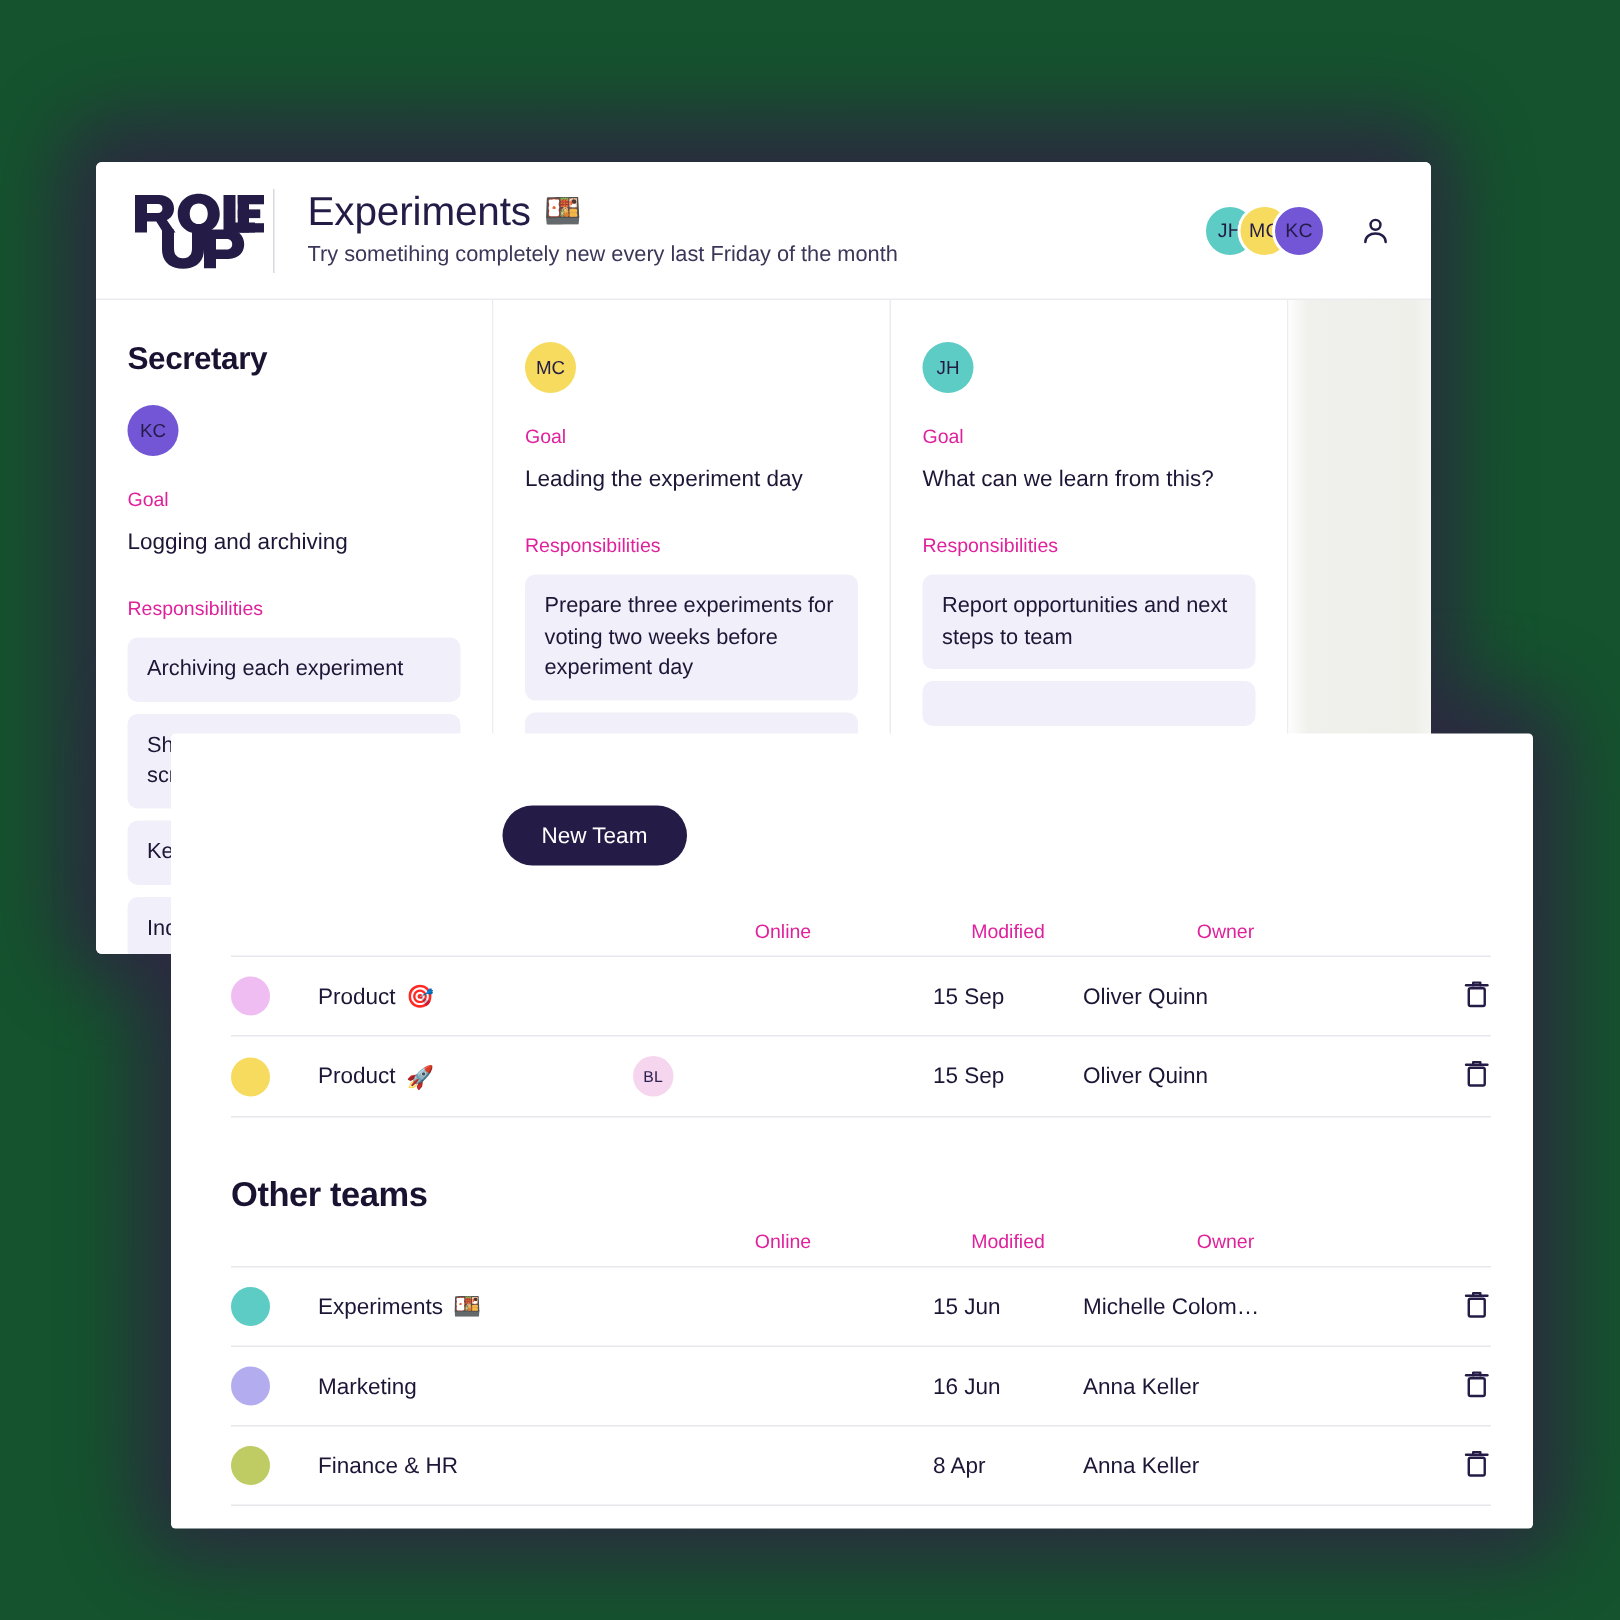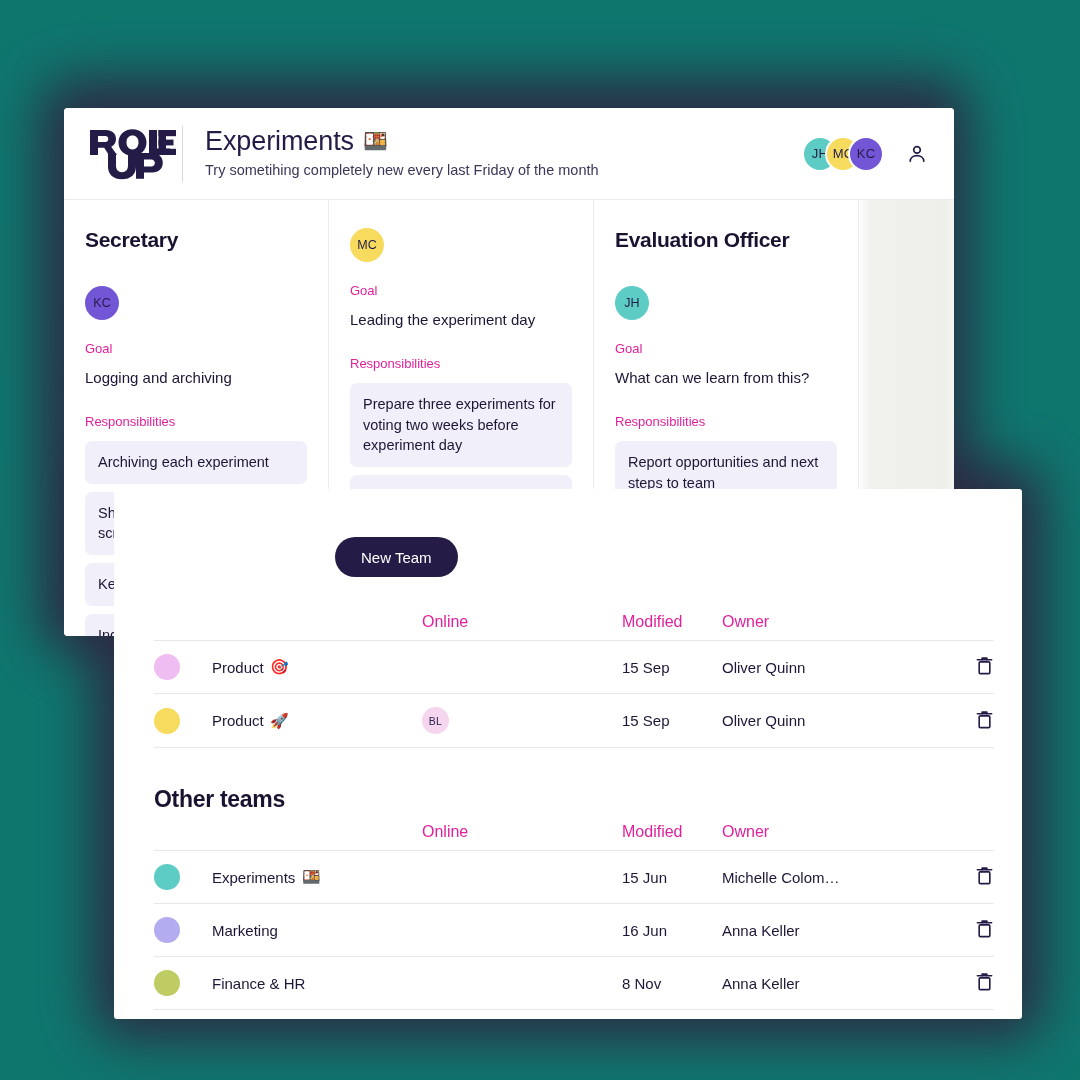--- a/index.html
+++ b/index.html
@@ -2,21 +2,21 @@
 <html><head>
 <meta charset="utf-8">
 <style>
   * { box-sizing: border-box; margin: 0; padding: 0; }
   html, body {
     width: 1080px; height: 1080px;
     background: #ffffff;
     font-family: "Liberation Sans", sans-serif;
     overflow: hidden;
   }
-  #stage { position: relative; width: 1080px; height: 1080px; background: #0f766e; }
+  #stage { position: relative; width: 1080px; height: 1080px; background: #14532d; }
 
   
   .shadow-blob {
     position: absolute;
     background: #1d1833;
     border-radius: 34px;
     filter: blur(26px);
     opacity: .92;
   }
   .noise {
@@ -88,21 +88,21 @@
     padding: 28px 21px 0 21px;
     background: #fff;
     overflow: hidden;
   }
   .col-empty {
     flex: 1 1 auto;
     background: linear-gradient(90deg,#fdfdfd 0%, #f0f0ec 14%, #efefea 88%, #f4f4f1 100%);
   }
   .role-name {
     font-size: 21px; font-weight: bold; color: #191230;
-    letter-spacing: -.3px; margin-bottom: 34px;
+    letter-spacing: -.3px; margin-bottom: 18px;
   }
   .role-avatar {
     width: 34px; height: 34px; border-radius: 50%;
     display: flex; align-items: center; justify-content: center;
     font-size: 12.5px; color: #241c47; margin-bottom: 21px;
   }
   .field-label {
     font-size: 13px; color: #e0219c; margin-bottom: 12px; font-weight: 400;
   }
   .field-value { font-size: 15px; color: #1d1636; margin-bottom: 26px; line-height: 1.35; }
@@ -131,22 +131,22 @@
     cursor: pointer;
   }
   .section { margin-top: 36px; }
   .section.second { margin-top: 38px; }
   .section-title {
     font-size: 23px; font-weight: bold; color: #191230;
     letter-spacing: -.3px; margin: 0 0 10px 0;
   }
   table.teams { width: 840px; border-collapse: collapse; table-layout: fixed; }
   table.teams th {
-    font-size: 16px; font-weight: 400; color: #e0219c;
-    text-align: left; padding: 0 0 9px 0;
+    font-size: 13px; font-weight: 400; color: #e0219c;
+    text-align: center; padding: 0 0 9px 0;
     border-bottom: 1px solid #e7e7ec;
   }
   table.teams td {
     padding: 13px 0; border-bottom: 1px solid #e7e7ec;
     font-size: 15px; color: #1d1636; vertical-align: middle;
   }
   .c-dot   { width: 58px; }
   .c-name  { width: 210px; }
   .c-online{ width: 200px; }
   .c-mod   { width: 100px; }
@@ -241,21 +241,20 @@
         </div>
         <div class="col">
           <div class="role-avatar" style="background: rgb(247, 219, 94);">MC</div>
           <div class="field-label">Goal</div>
           <div class="field-value">Leading the experiment day</div>
           <div class="field-label">Responsibilities</div>
           <div class="resp-card">Prepare three experiments for voting two weeks before experiment day</div>
           <div class="resp-card" style="min-height: 30px;"></div>
         </div>
         <div class="col">
-          <div class="role-name">Evaluation Officer</div>
           <div class="role-avatar" style="background: rgb(92, 204, 196);">JH</div>
           <div class="field-label">Goal</div>
           <div class="field-value">What can we learn from this?</div>
           <div class="field-label">Responsibilities</div>
           <div class="resp-card">Report opportunities and next steps to team</div>
           <div class="resp-card" style="min-height: 30px;"></div>
         </div>
         <div class="col-empty"></div>
       </div>
   </div>
@@ -373,21 +372,21 @@
               <tr>
                 <td class="c-dot">
                   <span class="dot" style="background: rgb(191, 203, 99);"></span>
                 </td>
                 <td class="c-name">
                   <span class="team-name">
                     <span>Finance &amp; HR</span>
                   </span>
                 </td>
                 <td class="c-online"></td>
-                <td class="c-mod">8 Nov</td>
+                <td class="c-mod">8 Apr</td>
                 <td class="c-owner owner-cell">Anna Keller</td>
                 <td class="c-del"><button class="trash-btn"><svg viewBox="0 0 20 22" fill="none" stroke="#241c47" stroke-width="1.7" stroke-linecap="round" stroke-linejoin="round">
                       <path d="M2.5 5h15"></path>
                       <path d="M7.5 5V3.2h5V5"></path>
                       <rect x="4.4" y="7.2" width="11.2" height="12.4" rx="1.2"></rect>
                     </svg></button></td>
               </tr>
             </tbody>
           </table>
         </div>

